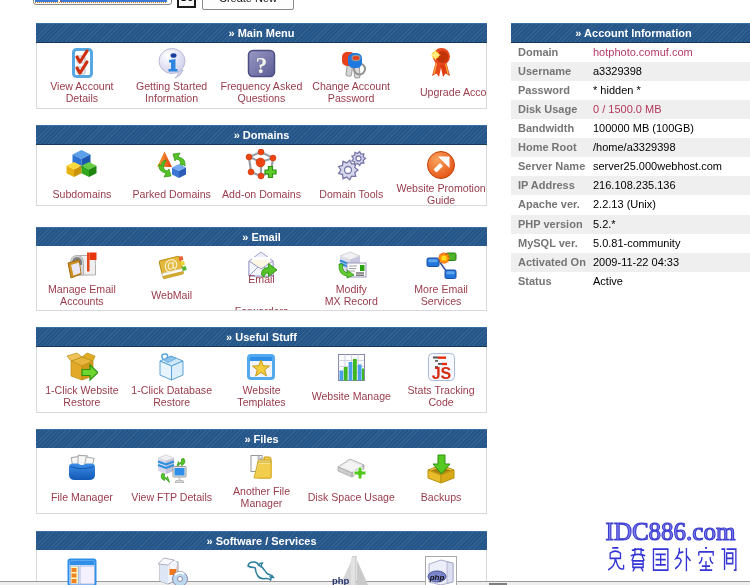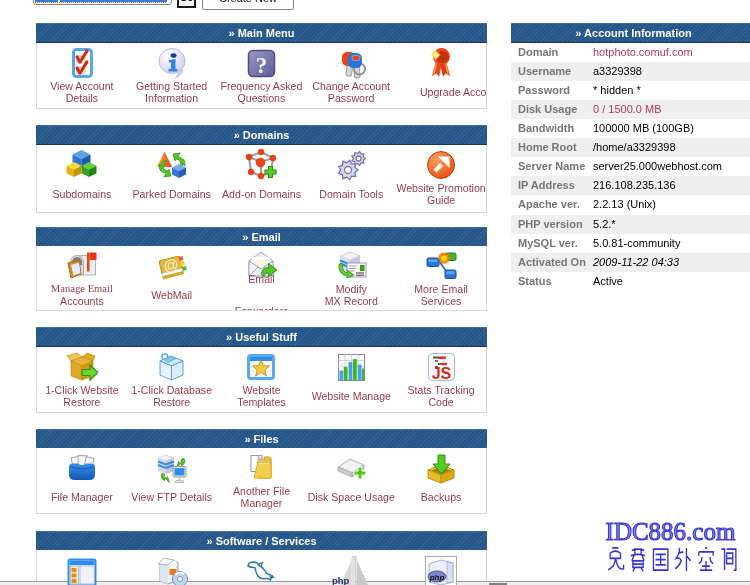--- a/index.html
+++ b/index.html
@@ -129,21 +129,21 @@
       </div>
       <div class="lb">
         <span>
           <span style="white-space:nowrap;padding-left:42px;">Upgrade Account!</span>
         </span>
       </div>
     </div>
   </div>
 
 <div class="bar" style="top:125px;">» Domains</div>
-<div class="cnt" style="top:145px;height:68px;">
+<div class="cnt" style="top:145px;height:61px;">
     <div class="it">
       <div class="ic">
         <svg width="32" height="32" viewBox="0 0 32 32">
           <polygon points="15.5,1 24.5,5.5 15.5,10 6.5,5.5" fill="#5ca0ea"></polygon>
           <polygon points="6.5,5.5 15.5,10 15.5,19 6.5,14.5" fill="#2f74d2"></polygon>
           <polygon points="24.5,5.5 15.5,10 15.5,19 24.5,14.5" fill="#1d58b0"></polygon>
           <polygon points="8,13 15.5,16.75 8,20.5 0.5,16.75" fill="#ffd93e"></polygon>
           <polygon points="0.5,16.75 8,20.5 8,28.0 0.5,24.25" fill="#e8b113"></polygon>
           <polygon points="15.5,16.75 8,20.5 8,28.0 15.5,24.25" fill="#c9940a"></polygon>
           <polygon points="23,13 30.5,16.75 23,20.5 15.5,16.75" fill="#66cc44"></polygon>
@@ -251,21 +251,21 @@
           <path d="M11 5.5 Q17.5 5.5 17.5 13.5 L17.5 25 L11 25 Q4.5 25 4.5 17 L4.5 13.5 Q4.5 5.5 11 5.5 Z" fill="#d9d9d9" stroke="#b0b0b0"></path>
           <path d="M11 7 Q16 7 16 13.5 L16 15 L6 15 L6 13.5 Q6 7 11 7 Z" fill="#7f7f7f"></path>
           <polygon points="2,13 13,10 15,24 5,28" fill="#cc9222" stroke="#a06d10"></polygon>
           <polygon points="5,15 13,12.5 14.5,23 7.5,25.5" fill="#e8e8fa"></polygon>
           <rect x="21" y="2.5" width="2.5" height="19" fill="#e34418"></rect>
           <polygon points="23.5,2.5 30.5,2.5 30.5,10 23.5,10" fill="#e8350e"></polygon>
         </svg>
       </div>
       <div class="lb">
         <span>
-          <span style="white-space:nowrap;font-family:Liberation Serif, serif;">Manage Email</span>
+          <span style="white-space:nowrap;">Manage Email</span>
           <span style="white-space:nowrap;">Accounts</span>
         </span>
       </div>
     </div>
     <div class="it">
       <div class="ic">
         <svg width="32" height="32" viewBox="0 0 32 32">
           <g transform="rotate(-14 16 18)">
             <rect x="5" y="8" width="21" height="17" rx="2" fill="#e3b83c" stroke="#b8901a"></rect>
             <rect x="5" y="21" width="21" height="3.5" fill="#fff" stroke="#ccc" stroke-width="0.6"></rect>
@@ -642,21 +642,21 @@
 <div class="rrow" style="top:214.5px;background:#efefef;">
     <span class="rl">PHP version</span>
     <span class="rv" style="color:#000;">5.2.*</span>
   </div>
 <div class="rrow" style="top:233.5px;background:#fff;">
     <span class="rl">MySQL ver.</span>
     <span class="rv" style="color:#000;">5.0.81-community</span>
   </div>
 <div class="rrow" style="top:252.6px;background:#efefef;">
     <span class="rl">Activated On</span>
-    <span class="rv" style="color:#000;font-style:italic;">2009-11-22 04:33</span>
+    <span class="rv" style="color:#000;">2009-11-22 04:33</span>
   </div>
 <div class="rrow" style="top:271.6px;background:#fff;">
     <span class="rl">Status</span>
     <span class="rv" style="color:#000;">Active</span>
   </div>
 
 <div style="position:absolute;left:597px;top:518px;width:147px;text-align:center;color:#8080e8;-webkit-text-stroke:1.1px #3d3dd2;font-family:'Liberation Serif',serif;font-size:25px;text-shadow:0 0 1px #bbc;white-space:nowrap;">IDC886.com</div>
 <div style="position:absolute;left:604px;top:544px;"><svg width="136" height="28" viewBox="0 0 132 21.5" preserveAspectRatio="none">
       <g transform="translate(0,1)">
         <g fill="none" stroke="#3535d5" stroke-width="1.3">

